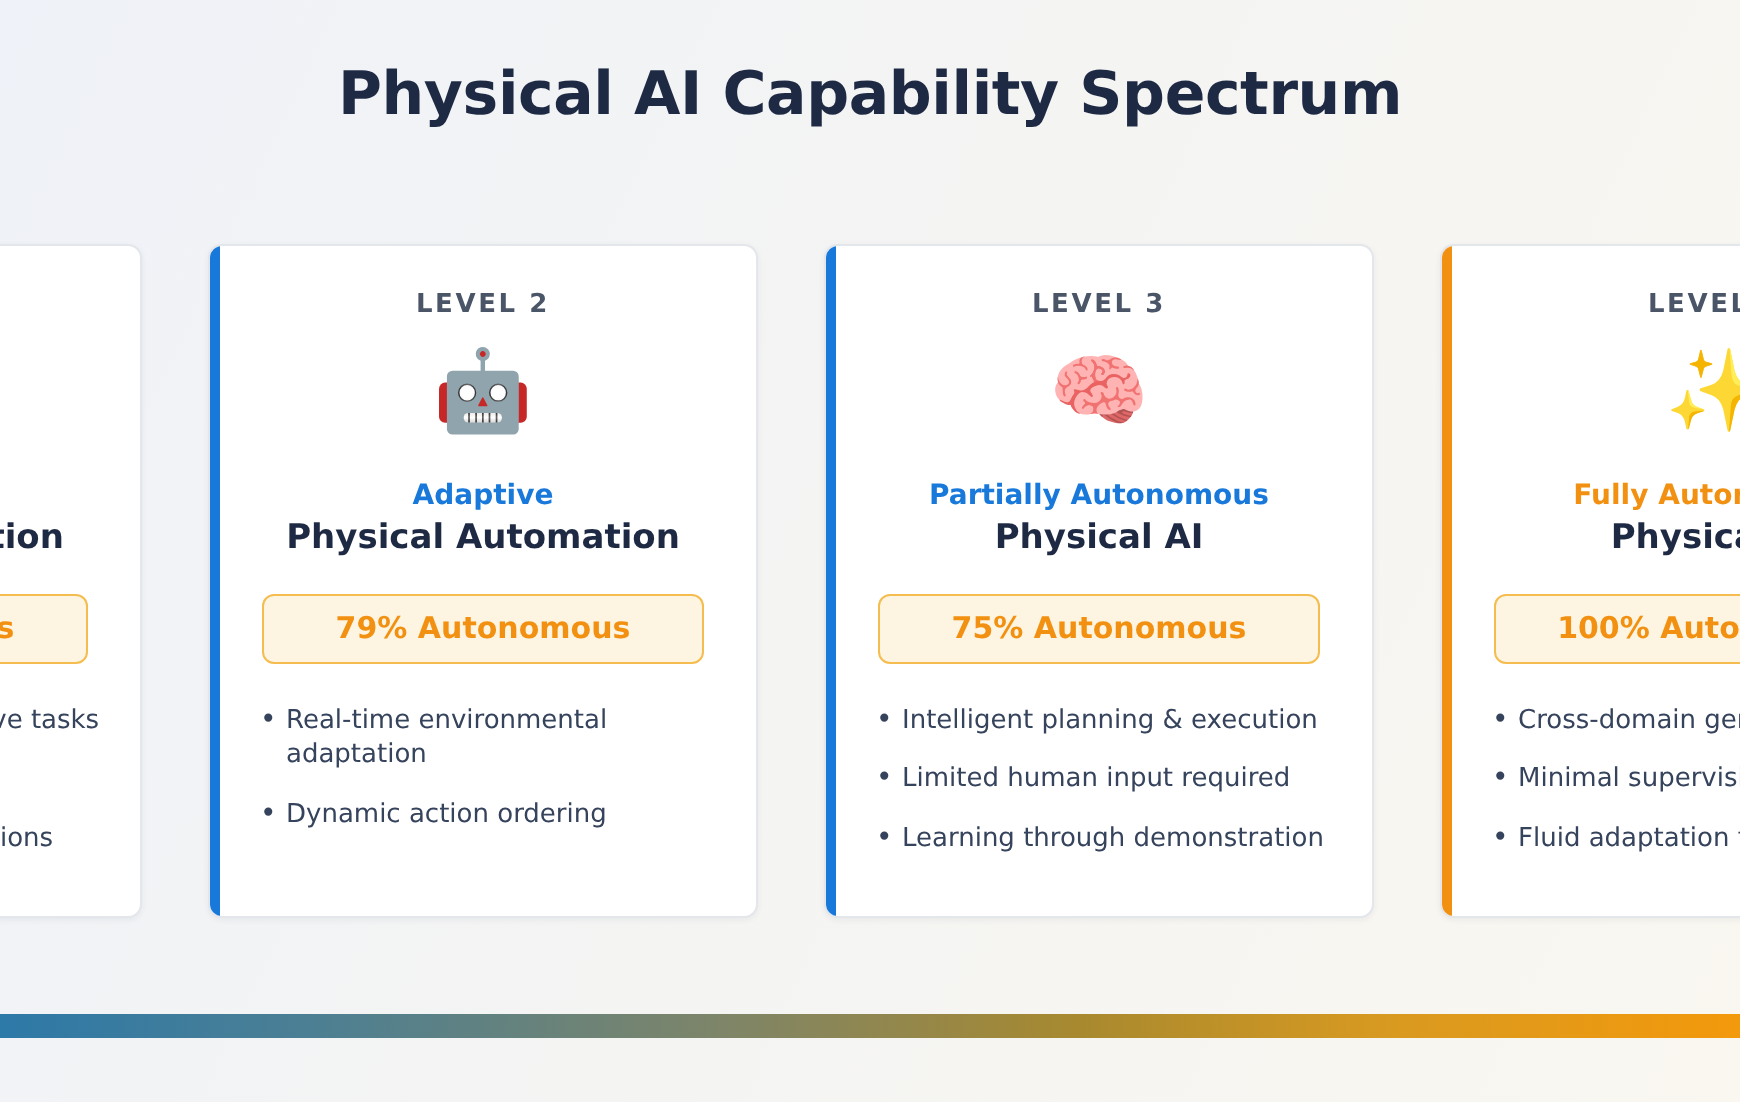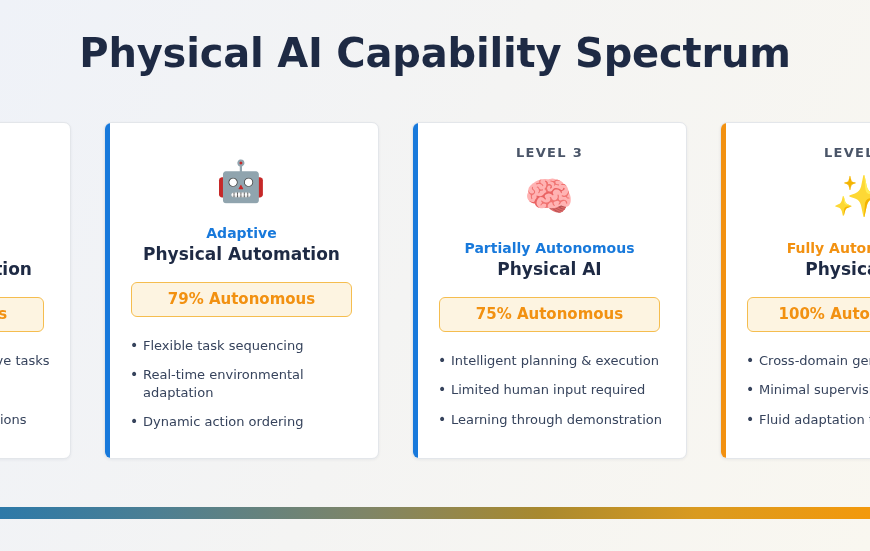--- a/index.html
+++ b/index.html
@@ -10,21 +10,21 @@
     overflow: hidden;
     position: relative;
   }
 
   .page { position:relative; width:870px; height:551px; }
 
   .title {
     position:absolute;
     top:30px; left:0; width:870px;
     text-align:center;
-    font-size:40px;
+    font-size:30px;
     font-weight:bold;
     color:#1e2a44;
     letter-spacing:-0.2px;
   }
 
   .cards-row {
     position:absolute;
     top:122px;
     left:-204px;
     width:1278px;
@@ -145,26 +145,26 @@
       <div class="badge">25% Autonomous</div>
       <ul class="features">
         <li>Pre-programmed repetitive tasks</li>
         <li>Structured environments</li>
         <li>No deviation from set actions</li>
       </ul>
     </div>
 
     <div class="card">
       <div class="accent" style="background:#1879db"></div>
+      <div class="level-label">LEVEL 2</div>
       <div class="emoji">🤖</div>
       <div class="name-primary" style="color:#1879db">Adaptive</div>
       <div class="name-secondary">Physical Automation</div>
       <div class="badge">79% Autonomous</div>
       <ul class="features">
-        <li>Flexible task sequencing</li>
         <li>Real-time environmental adaptation</li>
         <li>Dynamic action ordering</li>
       </ul>
     </div>
 
     <div class="card">
       <div class="accent" style="background:#1879db"></div>
       <div class="level-label">LEVEL 3</div>
       <div class="emoji">🧠</div>
       <div class="name-primary" style="color:#1879db">Partially Autonomous</div>

